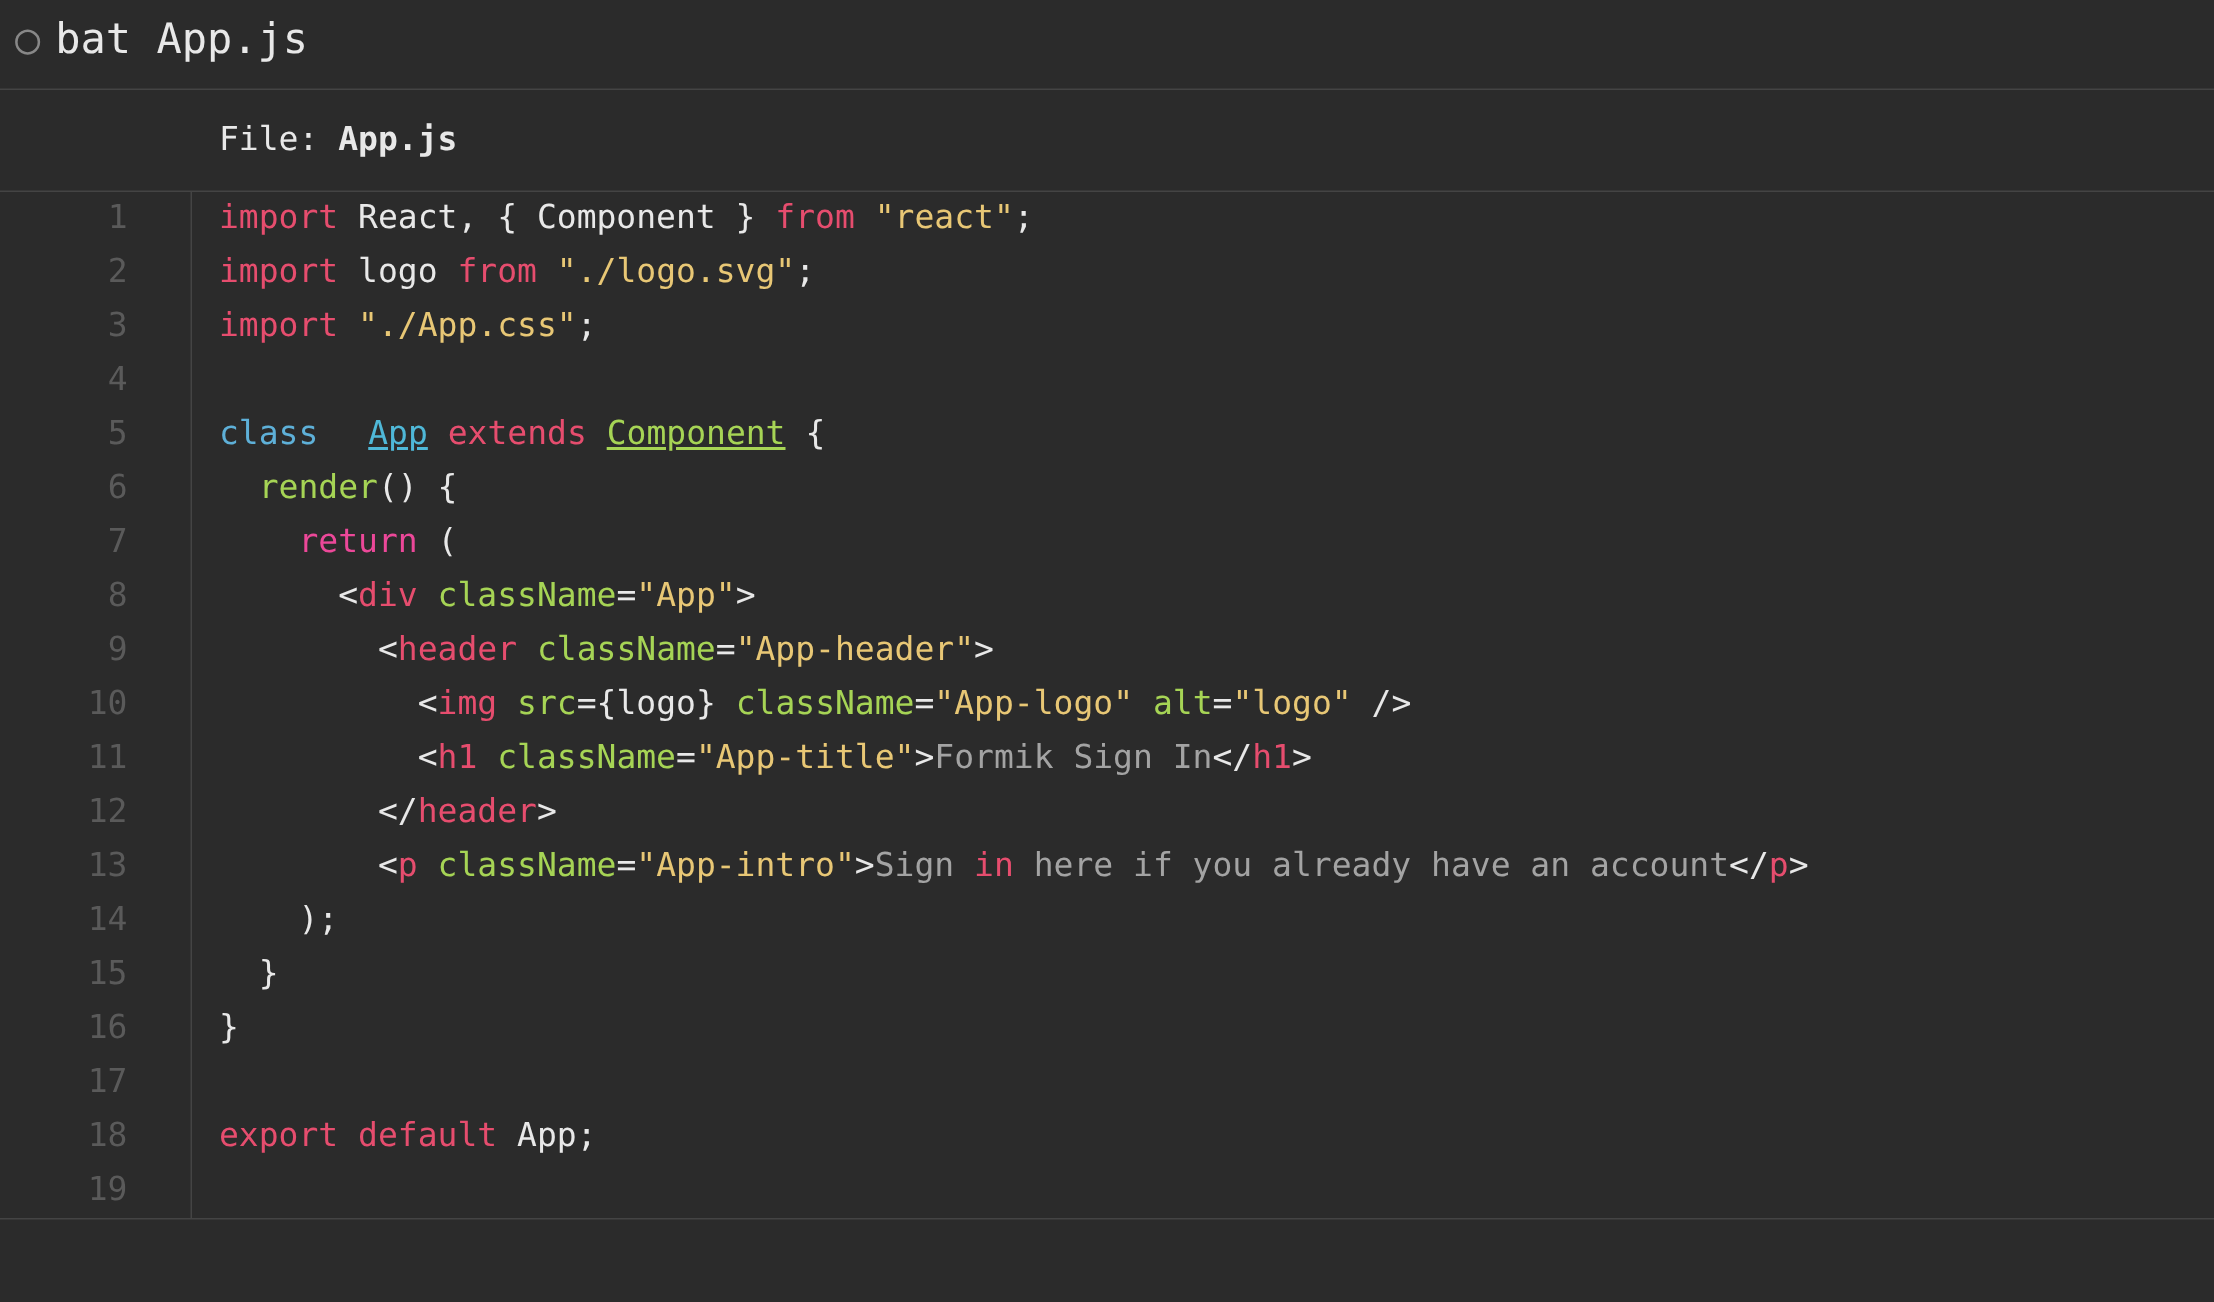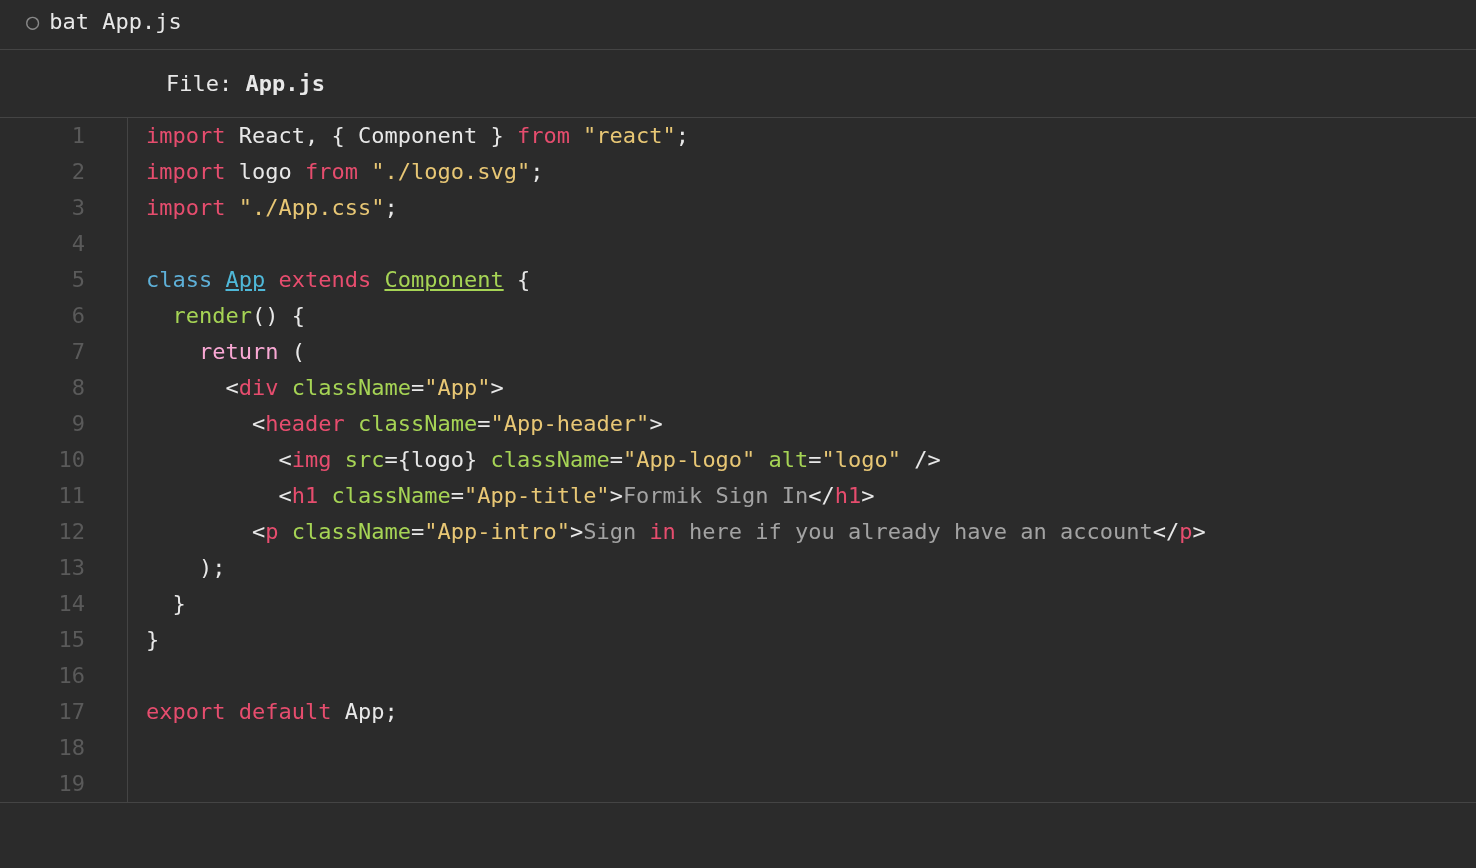--- a/index.html
+++ b/index.html
@@ -7,36 +7,35 @@
     background: #2b2b2b;
     font-family: "SF Mono", "Menlo", "Monaco", "Consolas", monospace;
     font-size: 22px;
     line-height: 1.6;
     color: #e8e8e8;
     width: 1476px;
     height: 868px;
     overflow: hidden;
   }
   .command-line {
-    padding: 4px 10px 10px 26px;
+    padding: 4px 10px 10px 10px;
     color: #e8e8e8;
-    font-size: 22px;
+    font-size: 28px;
   }
   .bullet {
     color: #888;
     margin-right: 10px;
   }
   .hr-top {
     border: none;
     border-top: 1px solid #444;
   }
   .file-header {
     display: flex;
     align-items: flex-end;
-    padding-left: 20px;
   }
   .gutter-spacer {
     width: 128px;
     border-right: 1px solid #444;
     flex-shrink: 0;
   }
   .file-title {
     padding: 16px 18px;
     flex: 1;
   }
@@ -69,26 +68,26 @@
     flex: 1;
   }
   .hr-mid {
     border: none;
     border-top: 1px solid #444;
   }
   .kw-import { color: #e64d6e; }
   .kw-from { color: #e64d6e; margin-top: 32px; }
   .kw-class { color: #5eb0d8; }
   .kw-extends { color: #e64d6e; }
-  .kw-return { color: #f9a8d4; }
+  .kw-return { color: #ec4899; }
   .kw-export { color: #e64d6e; }
   .kw-default { color: #e64d6e; }
   .kw-in { color: #e64d6e; }
   .ident { color: #e8e8e8; }
-  .classname { color: #4fb8d8; text-decoration: underline; text-decoration-color: #4fb8d8; }
+  .classname { color: #4fb8d8; text-decoration: underline; text-decoration-color: #4fb8d8; margin-left: 20px; }
   .supername { color: #a6d455; text-decoration: underline; text-decoration-color: #a6d455; text-align: right; }
   .method { color: #a6d455; }
   .str { color: #e8c775; }
   .punct { color: #e8e8e8; }
   .brace { color: #e8e8e8; }
   .tag { color: #e64d6e; }
   .attr { color: #a6d455; }
   .attr-eq { color: #e8e8e8; }
   .jsxtext { color: #a3a3a3; }
   .jsxbrace { color: #e8e8e8; }
@@ -139,20 +138,21 @@
     <div><span class="kw-import">import</span><span class="ident"> logo </span><span class="kw-from">from</span><span class="str"> "./logo.svg"</span><span class="punct">;</span></div>
     <div><span class="kw-import">import</span><span class="str"> "./App.css"</span><span class="punct">;</span></div>
     <div></div>
     <div><span class="kw-class">class</span><span> </span><span class="classname">App</span><span> </span><span class="kw-extends">extends</span><span> </span><span class="supername">Component</span><span> </span><span class="brace">{</span></div>
     <div><span>  </span><span class="method">render</span><span class="punct">() {</span></div>
     <div><span>    </span><span class="kw-return">return</span><span class="punct"> (</span></div>
     <div><span>      </span><span class="angle">&lt;</span><span class="tag">div</span><span> </span><span class="attr">className</span><span class="attr-eq">=</span><span class="str">"App"</span><span class="angle">&gt;</span></div>
     <div><span>        </span><span class="angle">&lt;</span><span class="tag">header</span><span> </span><span class="attr">className</span><span class="attr-eq">=</span><span class="str">"App-header"</span><span class="angle">&gt;</span></div>
     <div><span>          </span><span class="angle">&lt;</span><span class="tag">img</span><span> </span><span class="attr">src</span><span class="attr-eq">=</span><span class="jsxbrace">{</span><span class="ident">logo</span><span class="jsxbrace">}</span><span> </span><span class="attr">className</span><span class="attr-eq">=</span><span class="str">"App-logo"</span><span> </span><span class="attr">alt</span><span class="attr-eq">=</span><span class="str">"logo"</span><span class="angle"> /&gt;</span></div>
     <div><span>          </span><span class="angle">&lt;</span><span class="tag">h1</span><span> </span><span class="attr">className</span><span class="attr-eq">=</span><span class="str">"App-title"</span><span class="angle">&gt;</span><span class="jsxtext">Formik Sign In</span><span class="angle">&lt;/</span><span class="tag">h1</span><span class="angle">&gt;</span></div>
+    <div><span>        </span><span class="angle">&lt;/</span><span class="tag">header</span><span class="angle">&gt;</span></div>
     <div><span>        </span><span class="angle">&lt;</span><span class="tag">p</span><span> </span><span class="attr">className</span><span class="attr-eq">=</span><span class="str">"App-intro"</span><span class="angle">&gt;</span><span class="jsxtext">Sign </span><span class="kw-in">in</span><span class="jsxtext"> here if you already have an account</span><span class="angle">&lt;/</span><span class="tag">p</span><span class="angle">&gt;</span></div>
     <div><span>    </span><span class="punct">);</span></div>
     <div><span>  </span><span class="brace">}</span></div>
     <div><span class="brace">}</span></div>
     <div></div>
     <div><span class="kw-export">export</span><span> </span><span class="kw-default">default</span><span> </span><span class="ident">App;</span></div>
   </div>
 </div>
 
 <hr class="hr-mid">

